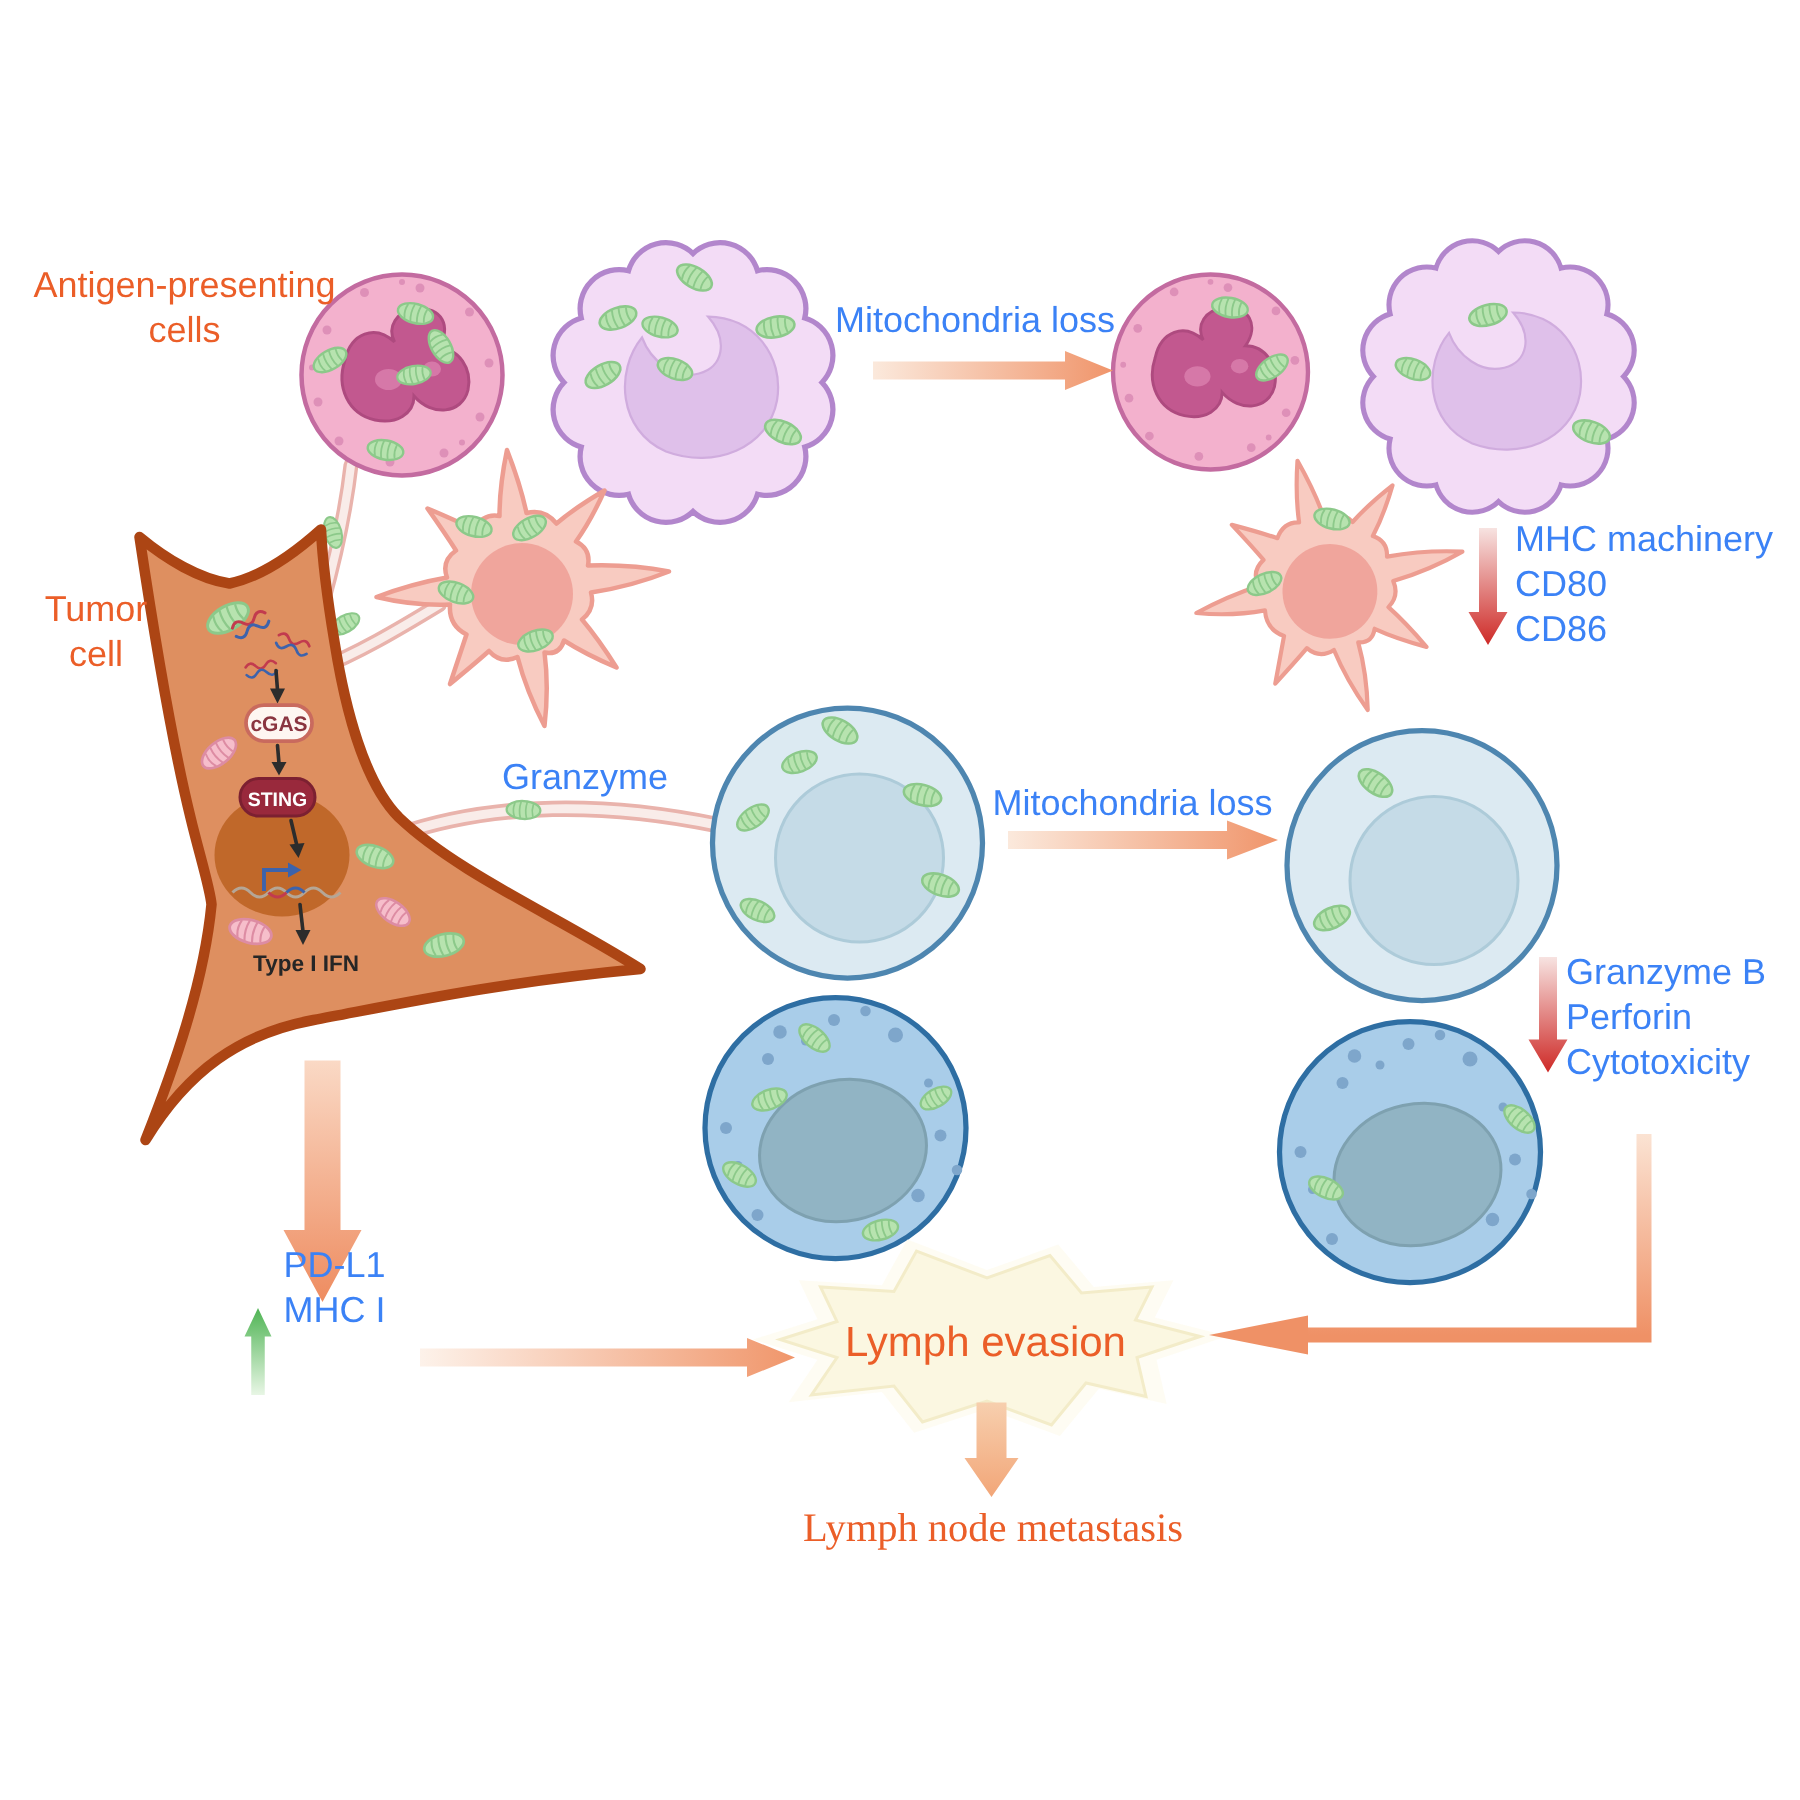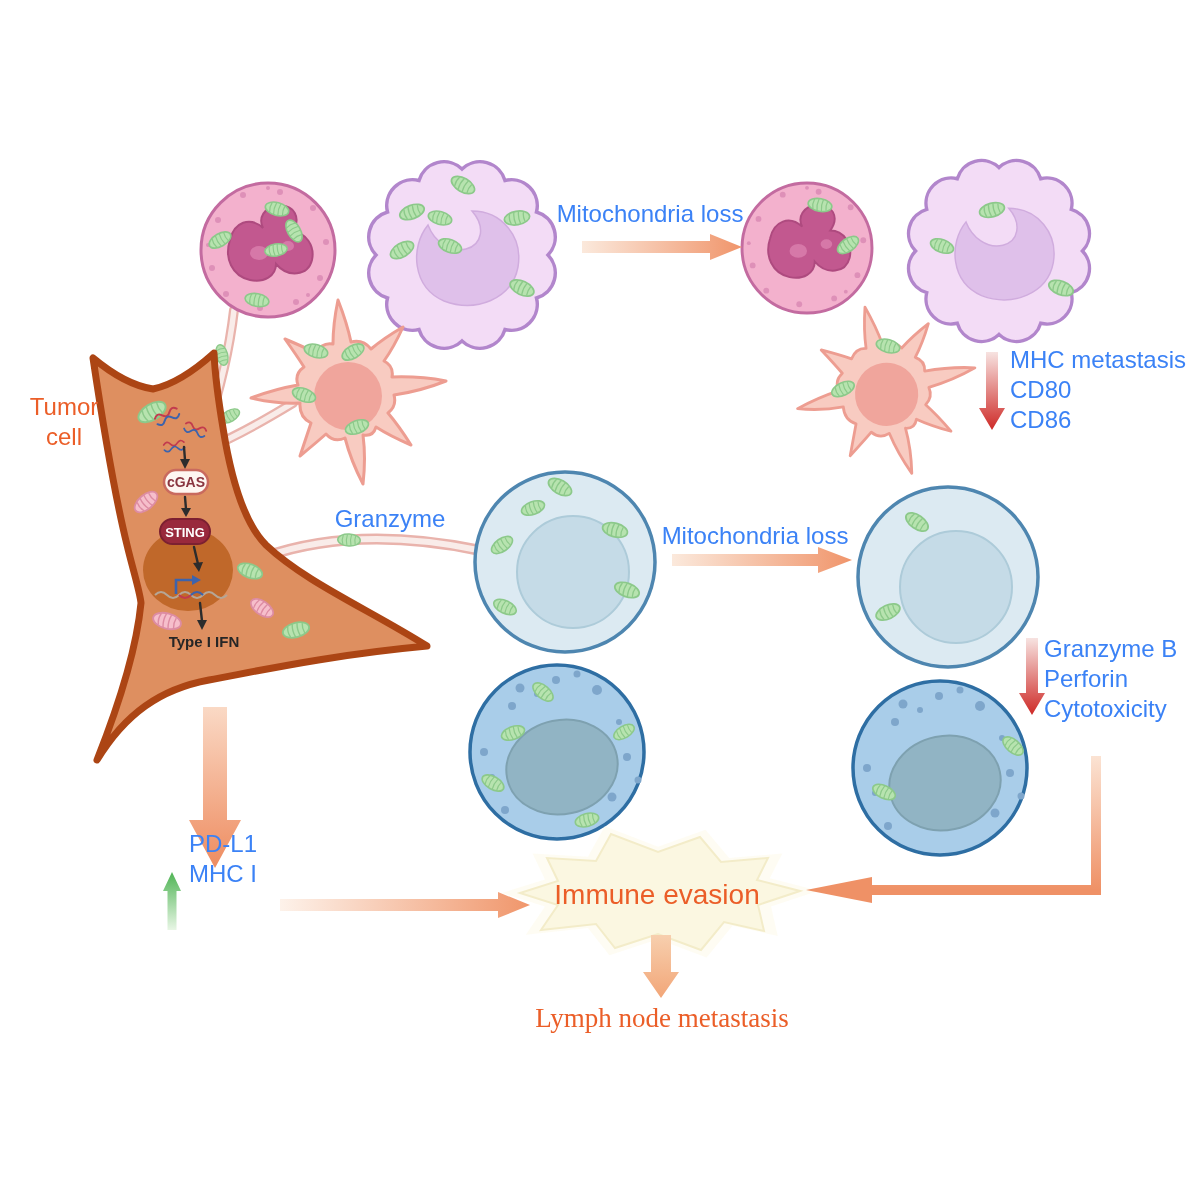--- a/index.html
+++ b/index.html
@@ -278,28 +278,30 @@
   <path fill="url(#gRD)" d="M 986 352 L 986 408 L 979 408 L 992 430 L 1005 408 L 998 408 L 998 352 Z"></path>
   <path fill="url(#gRD)" d="M 1026 638 L 1026 693 L 1019 693 L 1032 715 L 1045 693 L 1038 693 L 1038 638 Z"></path>
   <path fill="url(#gHL)" d="M 280 899 L 498 899 L 498 892 L 530 905 L 498 918 L 498 911 L 280 911 Z"></path>
   <g>
     <path d="M 1096 756 L 1096 890 L 868 890" fill="none" stroke="url(#gLA)" stroke-width="10" stroke-linejoin="miter"></path>
     <path d="M 872 877 L 806 890 L 872 903 Z" fill="#EF9166"></path>
   </g>
   <path fill="url(#gSB)" d="M 651 935 L 651 972 L 643 972 L 661 998 L 679 972 L 671 972 L 671 935 Z"></path>
 </svg>
 
+<div class="lbl orange center" style="left:0px;top:176px;width:246px;">Antigen-presenting
+cells</div>
 <div class="lbl orange center" style="left:5px;top:392px;width:118px;">Tumor
 cell</div>
 <div class="lbl gray center" style="left:522px;top:199px;width:256px;">Mitochondria loss</div>
-<div class="lbl gray" style="left:1010px;top:345px;width:186px;">MHC metastasis
+<div class="lbl gray" style="left:1010px;top:345px;width:186px;">MHC machinery
 CD80
 CD86</div>
 <div class="lbl gray center" style="left:334px;top:504px;width:112px;">Granzyme</div>
 <div class="lbl gray center" style="left:627px;top:521px;width:256px;">Mitochondria loss</div>
 <div class="lbl gray" style="left:1044px;top:634px;width:156px;">Granzyme B
 Perforin
 Cytotoxicity</div>
 <div class="lbl gray" style="left:189px;top:829px;width:130px;">PD-L1
 MHC I</div>
-<div class="lbl orange center big" style="left:528px;top:877px;width:258px;">Immune evasion</div>
+<div class="lbl orange center big" style="left:528px;top:877px;width:258px;">Lymph evasion</div>
 <div class="lbl orange center med" style="left:458px;top:1002px;width:408px;font-family:Liberation Serif, serif;">Lymph node metastasis</div>
 </div>
 
 </body></html>

